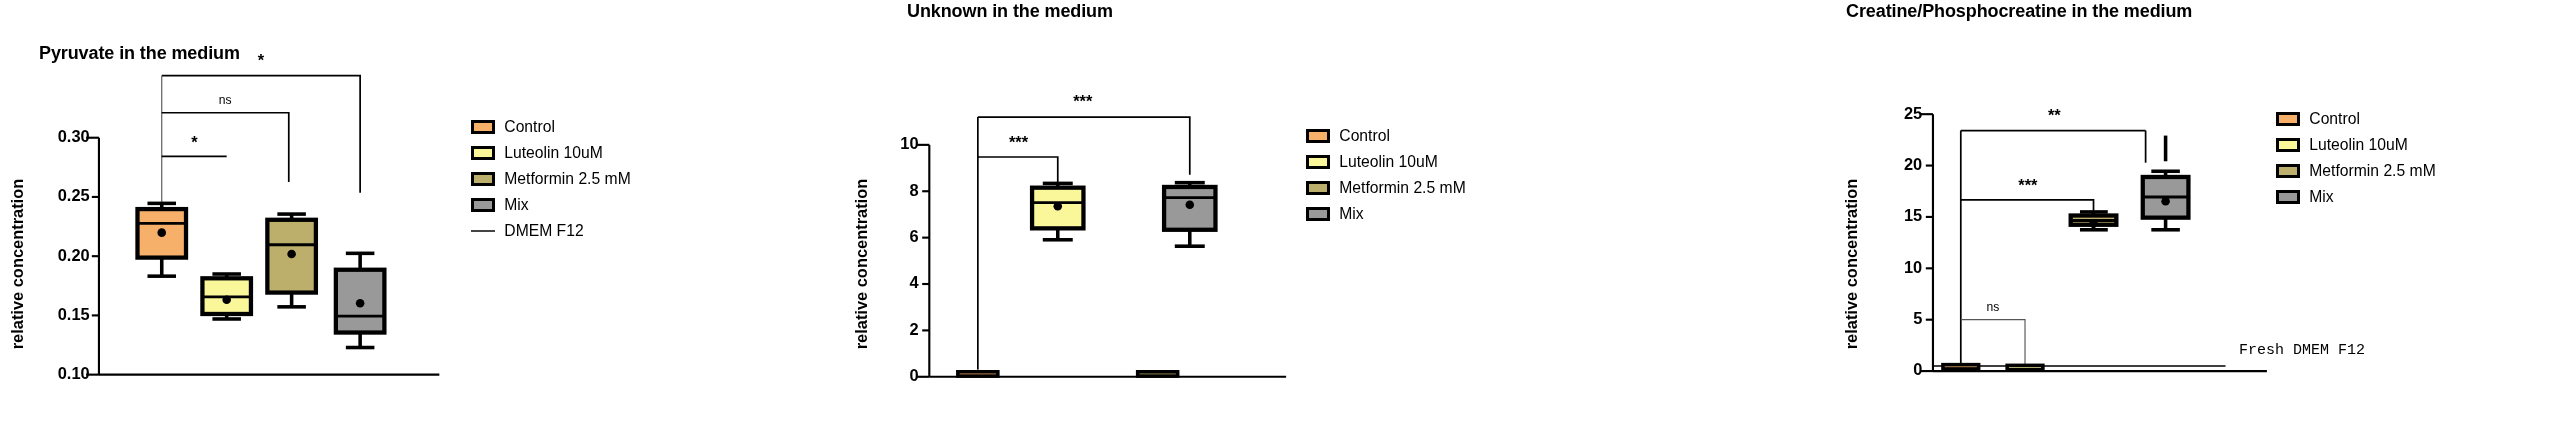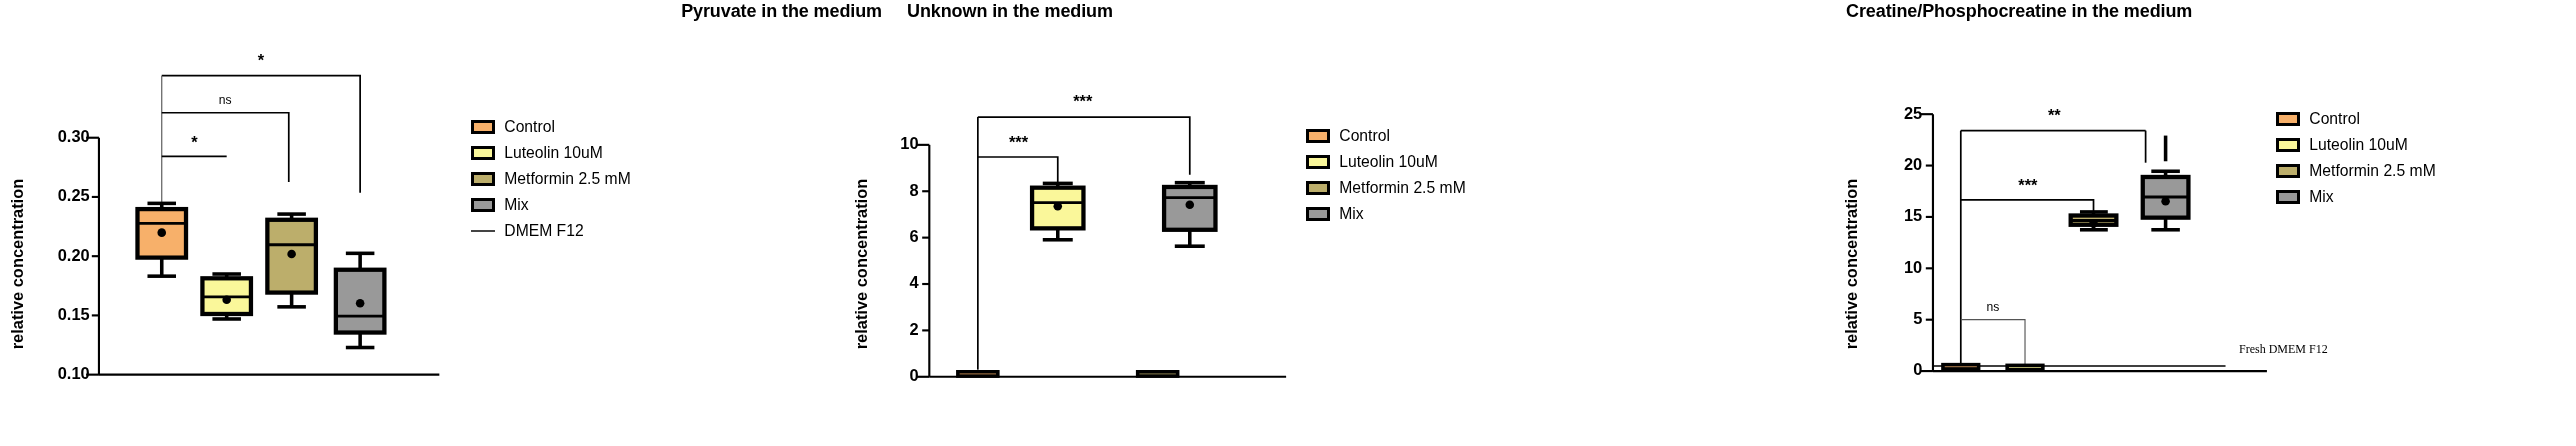--- a/index.html
+++ b/index.html
@@ -7,21 +7,21 @@
   .figure{position:relative;width:2576px;height:446px;background:#fff;}
   .panel{position:absolute;top:0;height:446px;}
   #panel-1{left:0;width:843px;}
   #panel-2{left:843px;width:979px;}
   #panel-3{left:1810px;width:754px;}
   .panel-title{
     position:absolute;top:1.4px;left:0;width:100%;
     text-align:center;font-weight:bold;font-size:18px;color:#000;
     letter-spacing:-0.1px;white-space:nowrap;
   }
-  #panel-1 .panel-title{text-align:right;padding-left:39px;}
+  #panel-1 .panel-title{text-align:left;padding-left:39px;margin-top:42px;}
   #panel-2 .panel-title{text-align:left;padding-left:64px;}
   #panel-3 .panel-title{text-align:left;padding-left:36px;}
   svg{display:block;position:absolute;top:0;left:0;}
   .axis-line{stroke:#000;stroke-width:3;fill:none;}
   .tick-line{stroke:#000;stroke-width:3;}
   .tick-label{font-family:"Liberation Sans",sans-serif;font-weight:bold;font-size:23px;fill:#000;text-anchor:end;dominant-baseline:middle;}
   .axis-title{font-family:"Liberation Sans",sans-serif;font-weight:bold;font-size:23px;fill:#000;text-anchor:middle;}
   .sig-line{stroke:#000;stroke-width:2.4;fill:none;}
   .sig-line-thin{stroke:#555;stroke-width:1.6;fill:none;}
   .sig-label{font-family:"Liberation Sans",sans-serif;font-size:23px;fill:#000;text-anchor:middle;font-weight:bold;}
@@ -30,21 +30,21 @@
   .box-rect-thin{stroke:#000;stroke-width:5;}
   .whisk{stroke:#000;stroke-width:5;}
   .median{stroke:#000;stroke-width:4;}
   .meanpt{fill:#000;}
   .ref-line{stroke:#000;stroke-width:2;}
   .legend{position:absolute;}
   .legend-row{display:flex;align-items:center;height:26px;}
   .legend-swatch{width:24px;height:14.3px;border:3.6px solid #000;box-sizing:border-box;margin-right:9.3px;flex:0 0 auto;}
   .legend-dash{width:24px;height:0;border-top:2.1px solid #444;margin-right:9.3px;flex:0 0 auto;}
   .legend-label{font-family:"Liberation Sans",sans-serif;font-size:15.7px;color:#000;white-space:nowrap;}
-  .annot-label{position:absolute;font-family:Liberation Serif, serif;font-size:12px;color:#000;white-space:nowrap;}
+  .annot-label{position:absolute;font-family:Liberation Mono, monospace;font-size:15px;color:#000;white-space:nowrap;}
 </style>
 </head>
 <body>
 
 <div class="figure">
 
   <div class="panel" id="panel-1">
     <div class="panel-title">Pyruvate in the medium</div>
     <svg width="843" height="446" viewBox="0 0 1180 625">
 

